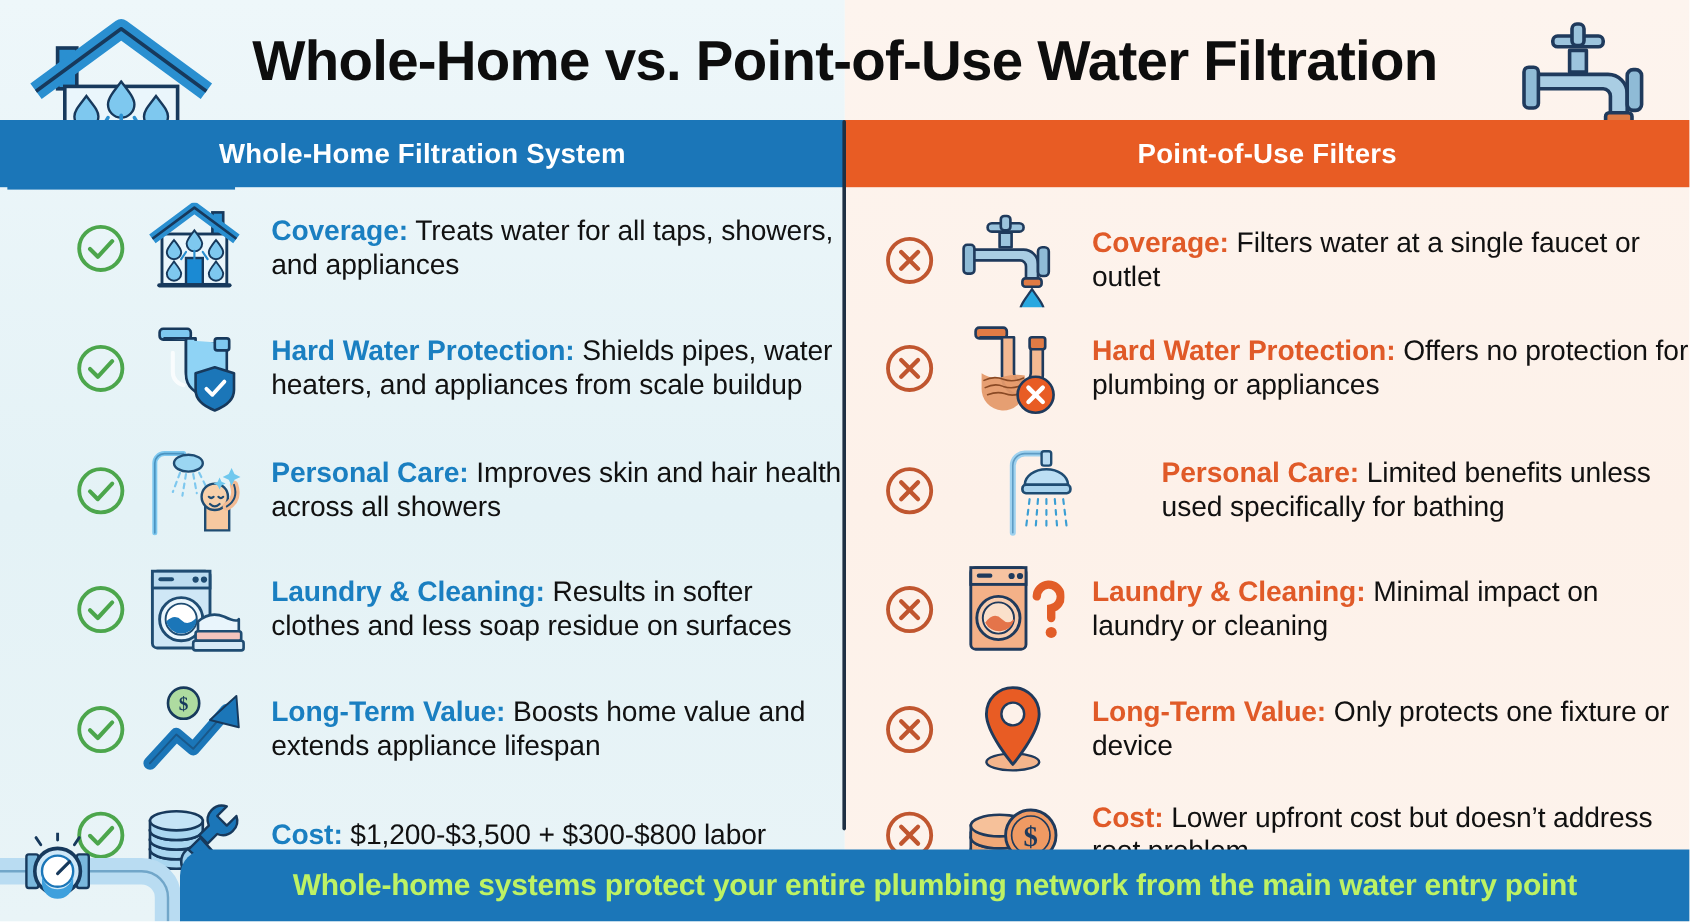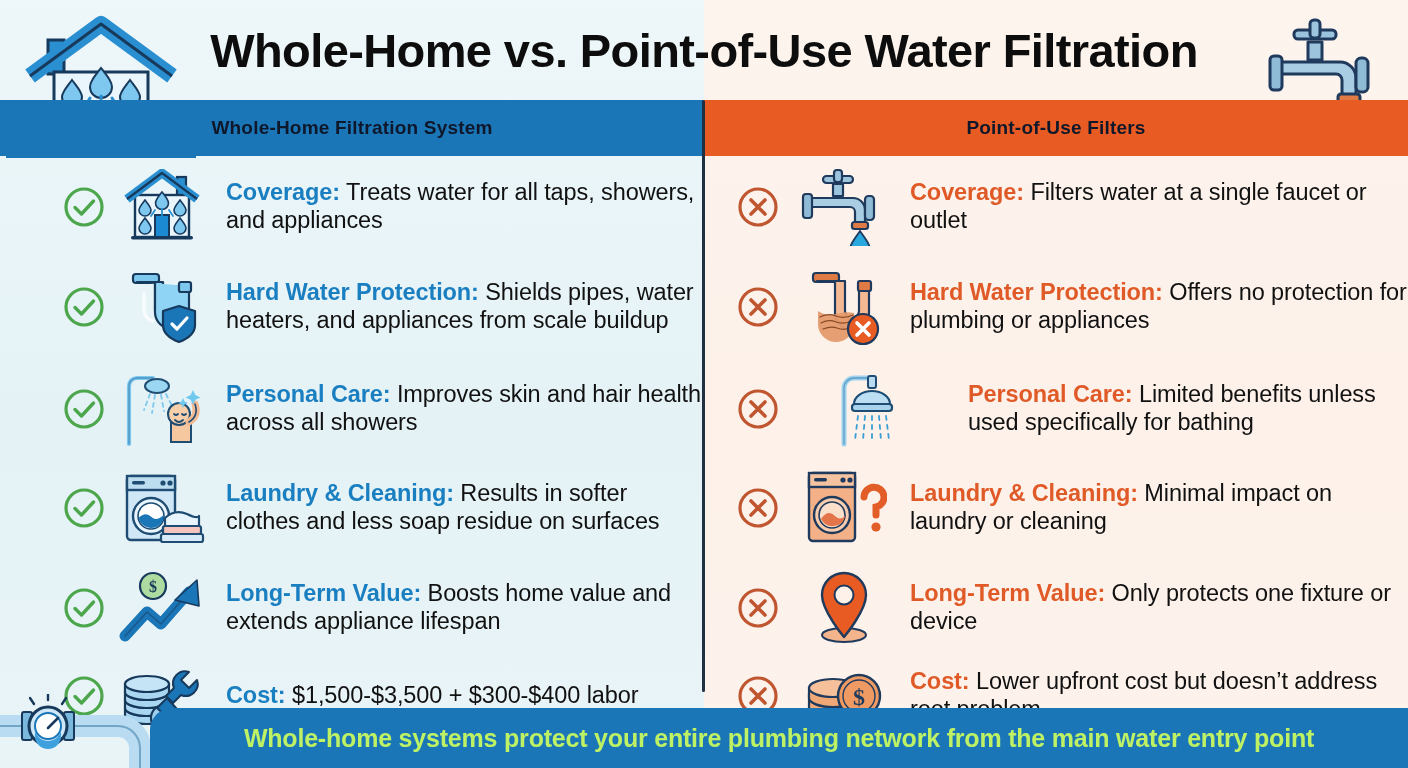--- a/index.html
+++ b/index.html
@@ -20,21 +20,21 @@
   .title-band{position:absolute;left:0;top:0;width:1408px;height:124px;}
   .title{
     position:absolute;left:0;top:0;width:1408px;height:100px;
     display:flex;align-items:center;justify-content:center;
     font-size:47px;font-weight:bold;color:#0d0d0d;letter-spacing:-0.6px;
     white-space:nowrap;
   }
 
   
   .hdr{position:absolute;top:100px;height:56px;display:flex;align-items:center;justify-content:center;}
-  .hdr span{font-size:19px;font-weight:bold;color:#0f172a;letter-spacing:.2px;}
+  .hdr span{font-size:23px;font-weight:bold;color:#ffffff;letter-spacing:.2px;}
   .hdr.left{left:0;width:704px;background:#1b76b8;}
   .hdr.right{left:704px;width:704px;background:#e85c24;}
 
   
   .rows{position:absolute;top:156px;height:536px;}
   .rows.left{left:0;width:704px;}
   .rows.right{left:704px;width:704px;}
   .row{position:absolute;display:flex;align-items:center;left:0;width:100%;}
   .mark{width:56px;min-width:56px;display:flex;justify-content:center;align-items:center;}
   .pic{width:92px;min-width:92px;display:flex;justify-content:center;align-items:center;}
@@ -278,28 +278,28 @@
             <ellipse cx="28" cy="26" rx="22" ry="8" fill="#c5e4f6"></ellipse>
           </g>
           <circle cx="45" cy="60" r="13" fill="#9ed0ee" stroke="#17395c" stroke-width="2.2"></circle>
           <text x="45" y="66" font-family="Liberation Serif, serif" font-size="15" font-weight="bold" text-anchor="middle" fill="#17395c">$</text>
           <path d="M64 16 a11 11 0 0 0 -13 14 l-4 4 l-6 -6 l-6 6 l22 22 a7 7 0 0 0 10 -10 l-20 -20" fill="none" stroke="none"></path>
           <path d="M70 14 a12 12 0 0 0 -15 16 l-8 8 l7 7 l8 -8 a12 12 0 0 0 16 -15 l-8 8 l-8 -8z" fill="#1b76b8" stroke="#17395c" stroke-width="2" stroke-linejoin="round"></path>
           <path d="M48 40 L66 60 a6 6 0 0 1 -8 8 L38 50z" fill="#1b76b8" stroke="#17395c" stroke-width="2" stroke-linejoin="round"></path>
           <circle cx="62" cy="64" r="2.2" fill="#17395c"></circle>
         </svg>
       </div>
-      <div class="txt"><span class="lbl-blue">Cost:</span><span> $1,500-$3,500 + $300-$400 labor</span></div>
+      <div class="txt"><span class="lbl-blue">Cost:</span><span> $1,200-$3,500 + $300-$800 labor</span></div>
     </div>
 
   </div>
 
   <div class="rows right">
 
-    <div class="row" style="top:0px;height:102px;">
+    <div class="row" style="top:10px;height:102px;">
       <div class="mark">
         <svg width="44" height="44" viewBox="0 0 44 44">
             <circle cx="22" cy="22" r="18" fill="none" stroke="#c0562f" stroke-width="3.2"></circle>
             <path d="M15 15 L29 29 M29 15 L15 29" stroke="#c0562f" stroke-width="3.6" stroke-linecap="round"></path>
           </svg>
       </div>
       <div class="pic">
         <svg width="86" height="78" viewBox="0 0 86 78">
           <g stroke="#1f3a5c" stroke-width="2.2" stroke-linejoin="round">
             <rect x="32" y="16" width="10" height="12" fill="#9cc4dd"></rect>

